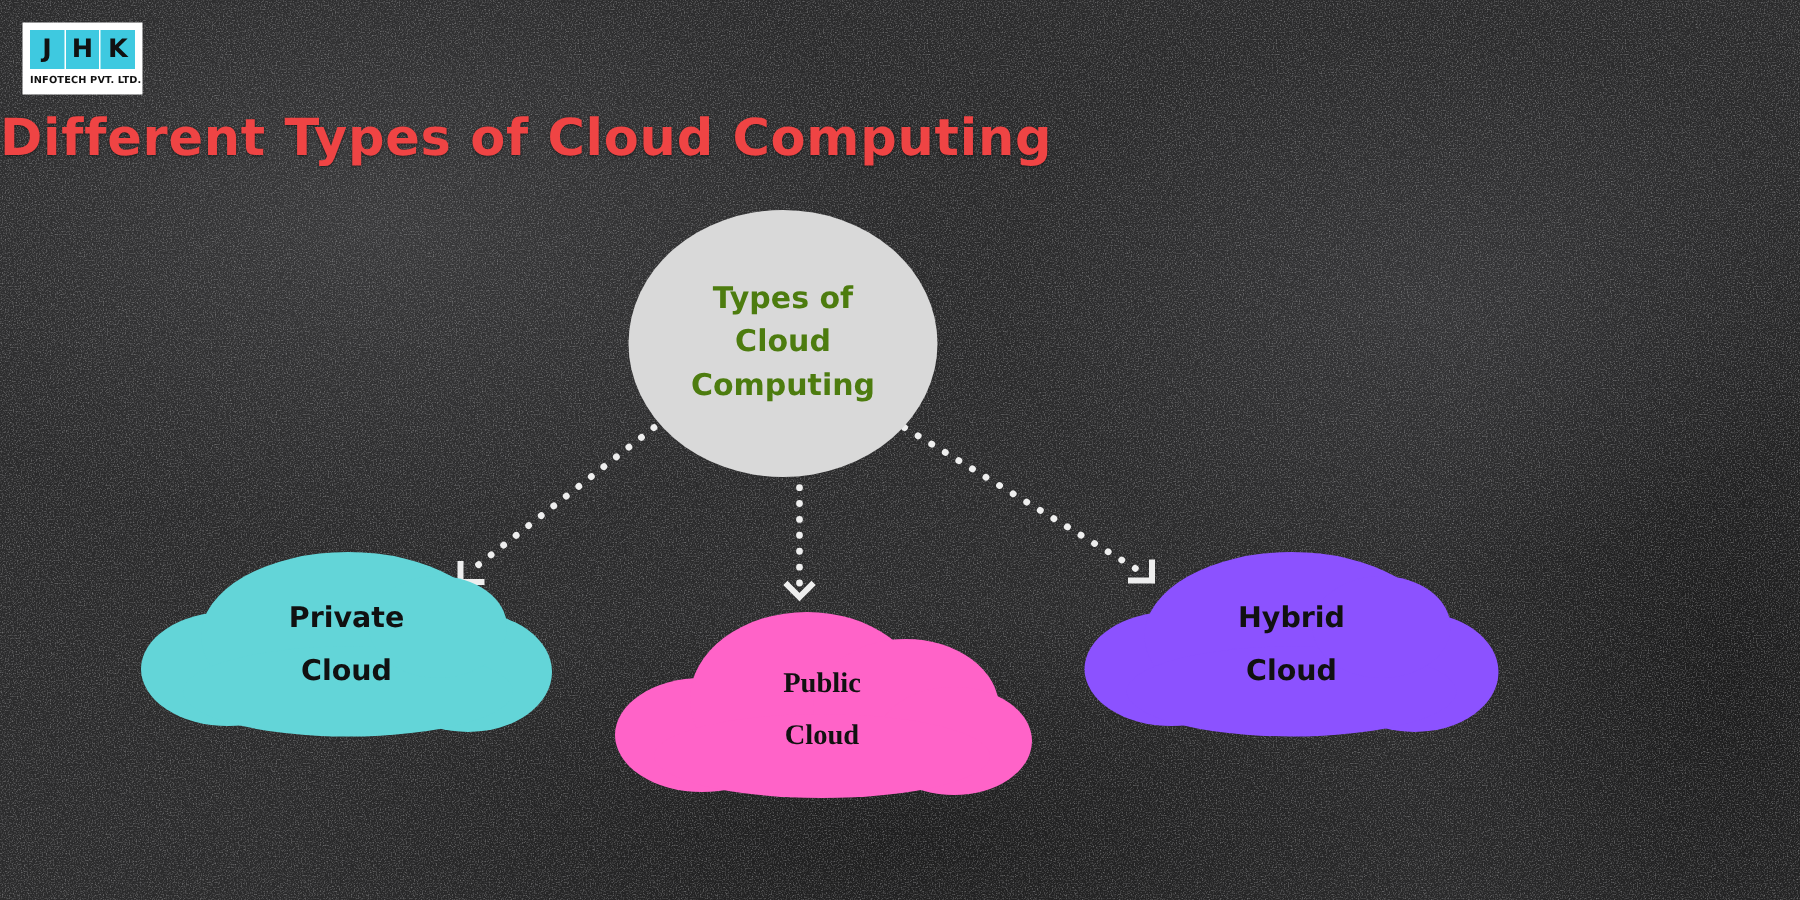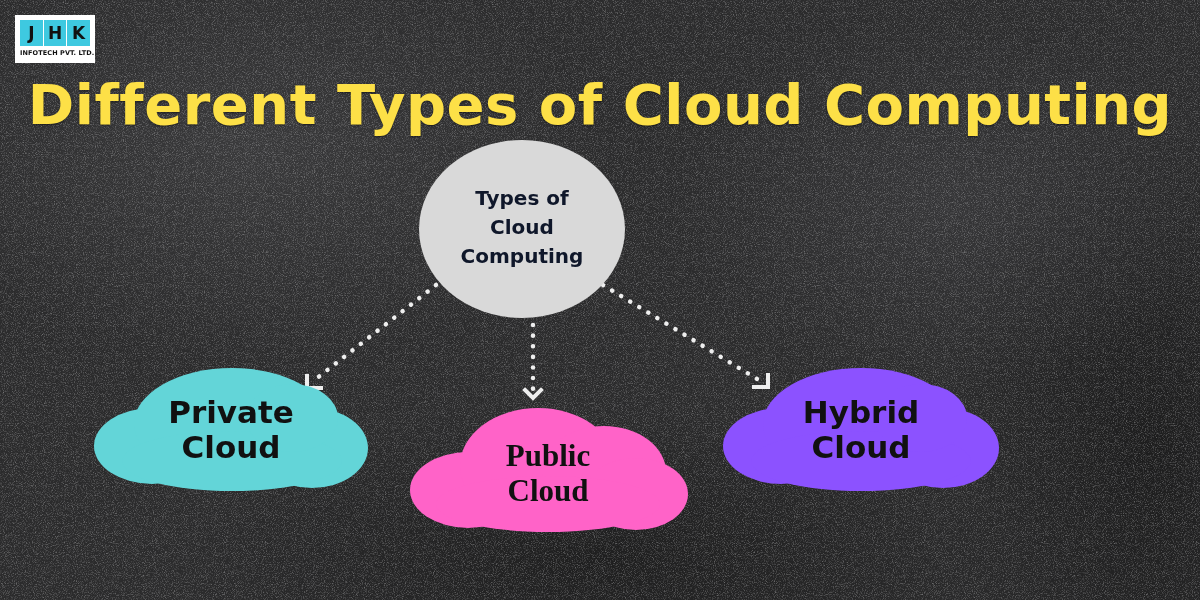--- a/index.html
+++ b/index.html
@@ -27,39 +27,39 @@
       flex: 1; background: #3ec9e0; color: #111; font-weight: bold;
       font-size: 17px; display: flex; align-items: center; justify-content: center;
       margin-right: 1px;
     }
     .logo-letter:last-child { margin-right: 0; }
     .logo-sub {
       font-size: 6.5px; font-weight: bold; color: #111; text-align: center;
       margin-top: 3px; letter-spacing: 0.1px; white-space: nowrap;
     }
     .title {
-      position: absolute; left: 0; right: 0; top: 72px; text-align: center;
-      color: #fde047; font-weight: bold; font-size: 56px; letter-spacing: 0.5px;
+      position: absolute; left: 0; right: 0; top: 72px; 
+      color: #ef4444; font-weight: bold; font-size: 34px; letter-spacing: 0.5px;
       text-shadow: 0 1px 2px rgba(0,0,0,0.5);
     }
     .hub {
       position: absolute; left: 419px; top: 140px; width: 206px; height: 178px;
       border-radius: 50%; background: #d9d9d9;
       display: flex; align-items: center; justify-content: center; text-align: center;
     }
     .hub-text {
-      color: #0f172a; font-weight: bold; font-size: 20px; line-height: 29px;
+      color: #4d7c0f; font-weight: bold; font-size: 20px; line-height: 29px;
       white-space: pre-line; margin-top: -4px;
     }
     svg.connectors { position: absolute; left: 0; top: 0; }
     .cloud { position: absolute; }
     .cloud svg { position: absolute; left: 0; top: 0; }
     .cloud-label {
       position: absolute; left: 0; right: 0; text-align: center;
-      color: #111; font-weight: bold; font-size: 31px; line-height: 35px;
+      color: #111; font-weight: bold; font-size: 19px; line-height: 35px;
       white-space: pre-line;
     }
   </style>
 </head>
 <body>
 
 <div class="bg"></div>
 <svg class="grain" width="1200" height="600">
   <filter id="noise">
     <feTurbulence type="fractalNoise" baseFrequency="1.1" numOctaves="2" seed="7"></feTurbulence>

